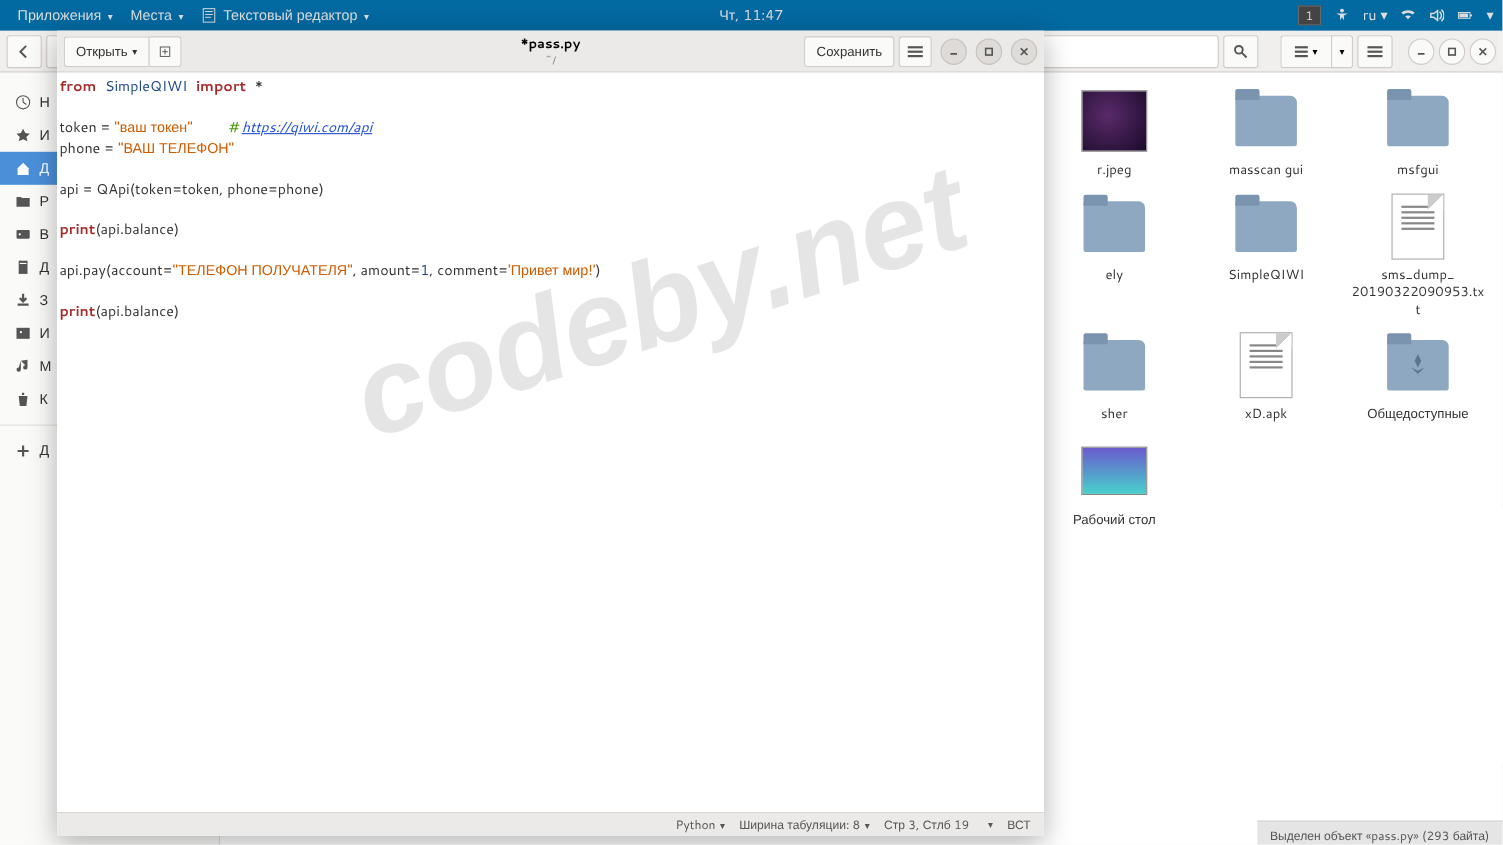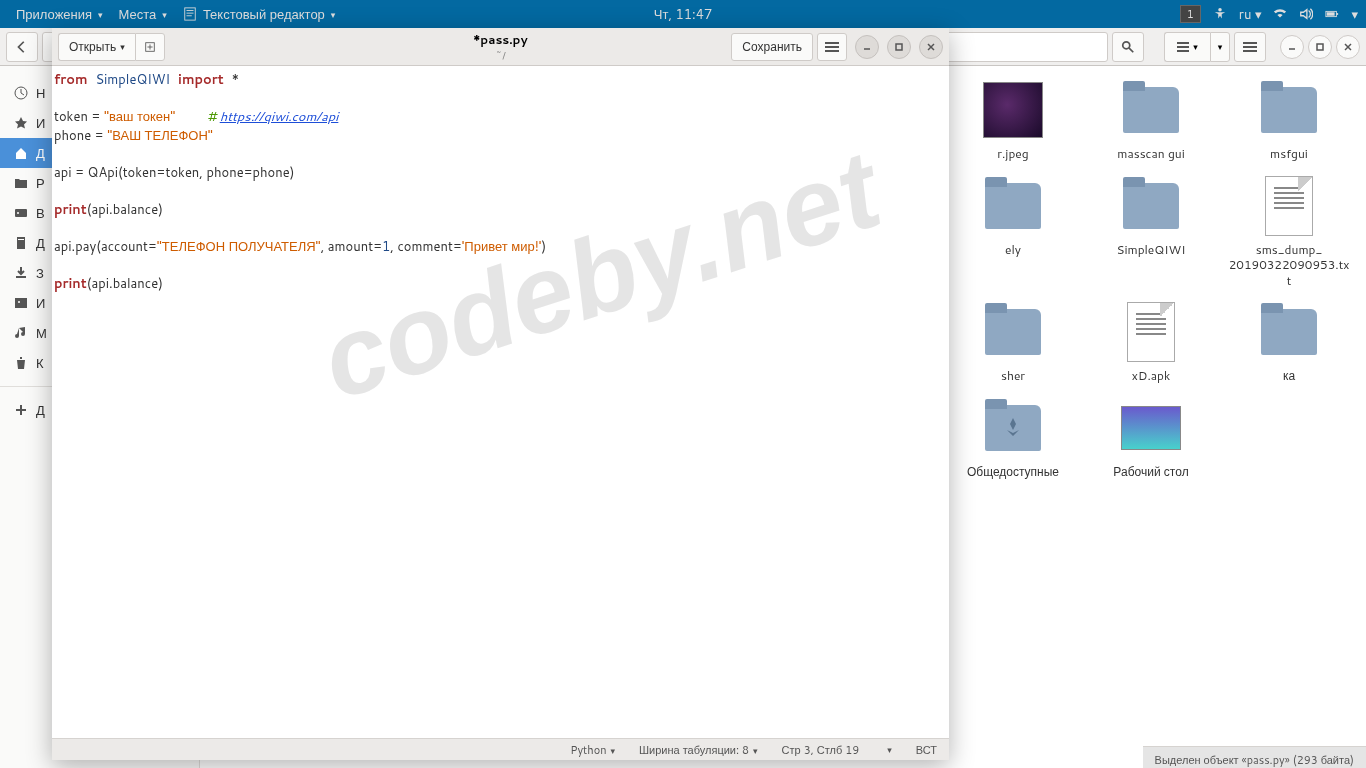--- a/index.html
+++ b/index.html
@@ -73,21 +73,21 @@
 .kw { color:#a52a2a; font-weight:600; }
 .cls { color:#204a87; }
 .str { color:#ce5c00; }
 .cmt { color:#4e9a06; font-style:italic; }
 .cmt a { color:#1d4ed8; text-decoration:underline; }
 .num { color:#204a87; }
 
 .watermark { position:absolute; top:200px; left:260px; font-size:110px; font-weight:700; color:rgba(180,180,180,0.35); transform:rotate(-18deg); font-style:italic; pointer-events:none; font-family:sans-serif; }
 
 .gstatus { height:22px; background:#eceae8; border-top:1px solid #d6d3d0; display:flex; align-items:center; font-size:11px; color:#555; padding:0 12px; gap:24px; }
-.gstatus .right { margin-left:auto; display:flex; gap:24px; align-items:center; }
+.gstatus .right { margin-left:auto; display:flex; gap:13px; align-items:center; }
 .gstatus .tri { font-size:9px; margin-left:4px; }
 
 svg { display:block; }
 </style>
 </head>
 <body>
 
 <div class="panel">
   <div class="seg">
       <span>Приложения</span>
@@ -318,26 +318,20 @@
           <div class="pic">
             <div class="apkfile">
               <i></i>
               <i></i>
               <i></i>
               <i></i>
               <i></i>
             </div>
           </div>
           <div class="lbl">xD.apk</div>
-        </div>
-        <div class="ficon">
-          <div class="pic">
-            <div class="folder"></div>
-          </div>
-          <div class="lbl">ка</div>
         </div>
         <div class="ficon">
           <div class="pic">
             <div class="pubfolder">
               <svg viewBox="0 0 24 24">
                 <path d="M12 2l3 6-3 6-3-6zM6 14l6 3 6-3-6 6z"></path>
               </svg>
             </div>
           </div>
           <div class="lbl">Общедоступные</div>

